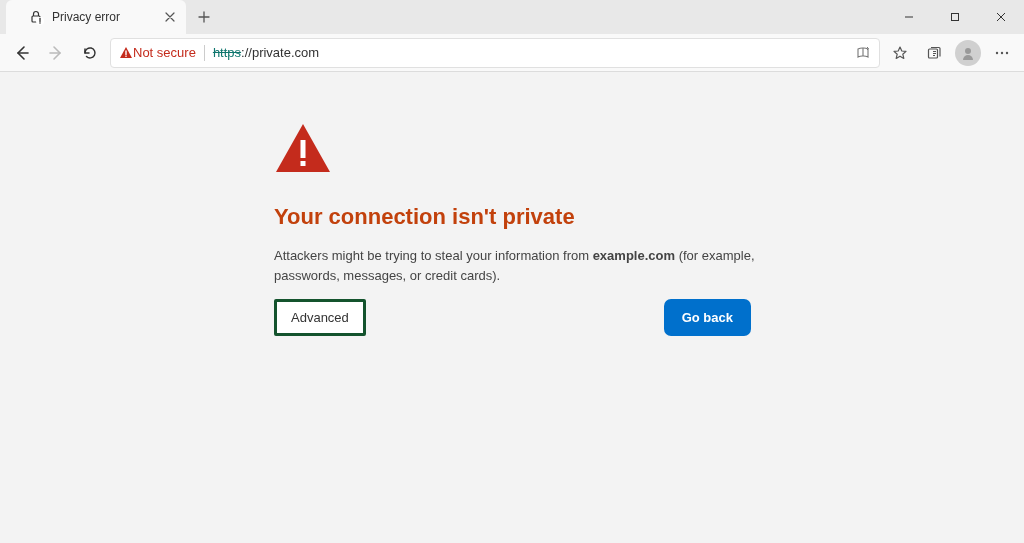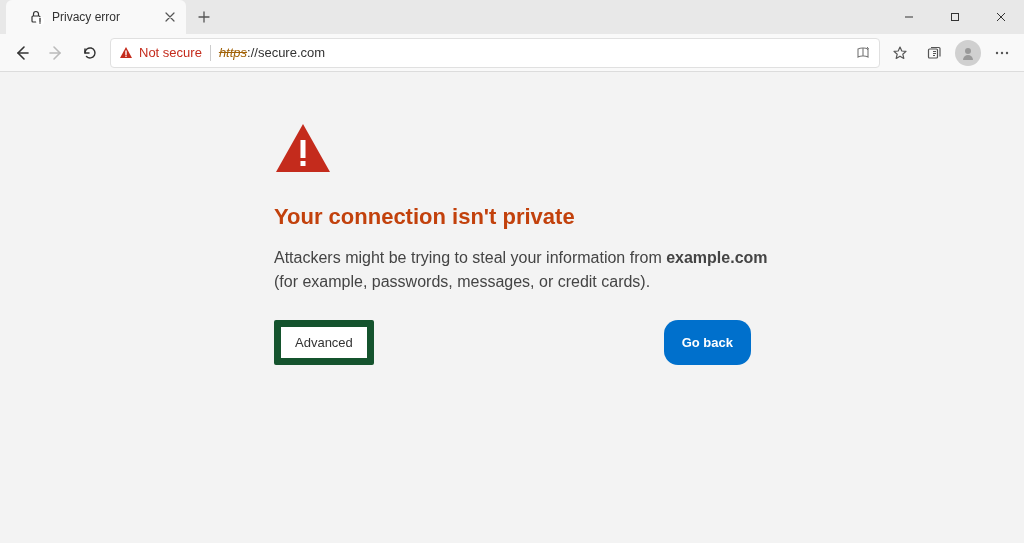--- a/index.html
+++ b/index.html
@@ -13,40 +13,40 @@
     .tab .close { width: 16px; height: 16px; display: flex; align-items: center; justify-content: center; font-size: 14px; color: #555; cursor: pointer; }
     .newtab { width: 28px; height: 28px; margin-left: 4px; display: flex; align-items: center; justify-content: center; color: #555; font-size: 16px; cursor: pointer; }
     .win-controls { position: absolute; right: 0; top: 0; display: flex; height: 34px; }
     .win-btn { width: 46px; height: 34px; display: flex; align-items: center; justify-content: center; color: #333; cursor: pointer; }
     
     
     .toolbar { height: 38px; background: #f9f9f9; display: flex; align-items: center; padding: 0 8px; gap: 6px; border-bottom: 1px solid #dcdcdc; }
     .nav-btn { width: 28px; height: 28px; display: flex; align-items: center; justify-content: center; color: #333; cursor: pointer; }
     .nav-btn.disabled { color: #bbb; cursor: default; }
     .addr-bar { flex: 1; height: 30px; background: #fff; border: 1px solid #e0e0e0; border-radius: 4px; display: flex; align-items: center; padding: 0 8px; gap: 8px; }
-    .sec-warn { display: flex; align-items: center; gap: 6px; color: #c42b1c; font-size: 13px; }
+    .sec-warn { display: flex; align-items: center; color: #c42b1c; font-size: 13px; }
     .sec-sep { width: 1px; height: 16px; background: #ccc; }
     .url { font-size: 13px; color: #444; display: flex; align-items: baseline; }
-    .url .scheme { text-decoration: line-through; color: #a16207; font-style: italic; }
+    .url .scheme { text-decoration: line-through; color: #0f766e; }
     .url .rest { color: #333; }
     .addr-right { margin-left: auto; display: flex; align-items: center; gap: 6px; color: #555; }
     .tool-icon { width: 28px; height: 28px; display: flex; align-items: center; justify-content: center; color: #555; cursor: pointer; }
     .avatar { width: 26px; height: 26px; border-radius: 50%; background: #d0d0d0; display: flex; align-items: center; justify-content: center; }
     
     
     .content { background: #f3f3f3; height: calc(543px - 34px - 38px); padding: 50px 0 0 0; }
     .panel { width: 500px; margin-left: 274px; }
     .warn-icon { margin-bottom: 28px; }
     .heading { font-size: 22px; font-weight: 700; color: #c2410c; margin-bottom: 16px; }
-    .desc { font-size: 16px; color: #444; line-height: 1.5; margin-bottom: 26px; }
+    .desc { font-size: 13px; color: #444; line-height: 1.5; margin-bottom: 14px; }
     .desc .domain { font-weight: 700; }
     .errcode { font-size: 12px; color: #888; margin-bottom: 48px; }
     .btn-row { display: flex; justify-content: space-between; width: 477px; }
-    .btn-adv { background: #fff; border: 7px solid #14532d; color: #333; font-size: 13px; padding: 8px 14px; border-radius: 2px; cursor: pointer; }
-    .btn-back { background: #0070cc; border: none; color: #fff; font-size: 13px; font-weight: 600; padding: 9px 18px; border-radius: 14px; cursor: pointer; }
+    .btn-adv { background: #fff; border: 3px solid #14532d; color: #333; font-size: 13px; padding: 8px 14px; border-radius: 2px; cursor: pointer; }
+    .btn-back { background: #0070cc; border: none; color: #fff; font-size: 13px; font-weight: 600; padding: 9px 18px; border-radius: 7px; cursor: pointer; }
     
     svg { display: block; }
   </style>
 </head>
 <body>
 
 <div class="titlebar">
   <div class="tab">
     <span class="favicon">
       <svg width="16" height="16" viewBox="0 0 16 16">
@@ -115,21 +115,21 @@
             <path d="M7 1 L13 12 H1 Z" fill="#c42b1c"></path>
             <path d="M7 5 V8.5" stroke="#fff" stroke-width="1.4" stroke-linecap="round"></path>
             <circle cx="7" cy="10.2" r="0.8" fill="#fff"></circle>
           </svg>
       </span>
       <span>Not secure</span>
     </span>
     <span class="sec-sep"></span>
     <span class="url">
       <span class="scheme">https</span>
-        <span class="rest">://secure.com</span>
+        <span class="rest">://private.com</span>
     </span>
     <span class="addr-right">
       <span>
         <svg width="16" height="16" viewBox="0 0 16 16">
             <path d="M8 3 a10 10 0 0 0 -5 1 v8 a10 10 0 0 1 5 -1 a10 10 0 0 1 5 1 v-8 a10 10 0 0 0 -5 -1 Z M8 3 V11" fill="none" stroke="#777" stroke-width="1.1"></path>
             <path d="M12 2 l1.5 1.5 l-1.5 1.5" fill="none" stroke="#777" stroke-width="1"></path>
           </svg>
       </span>
     </span>
   </div>

